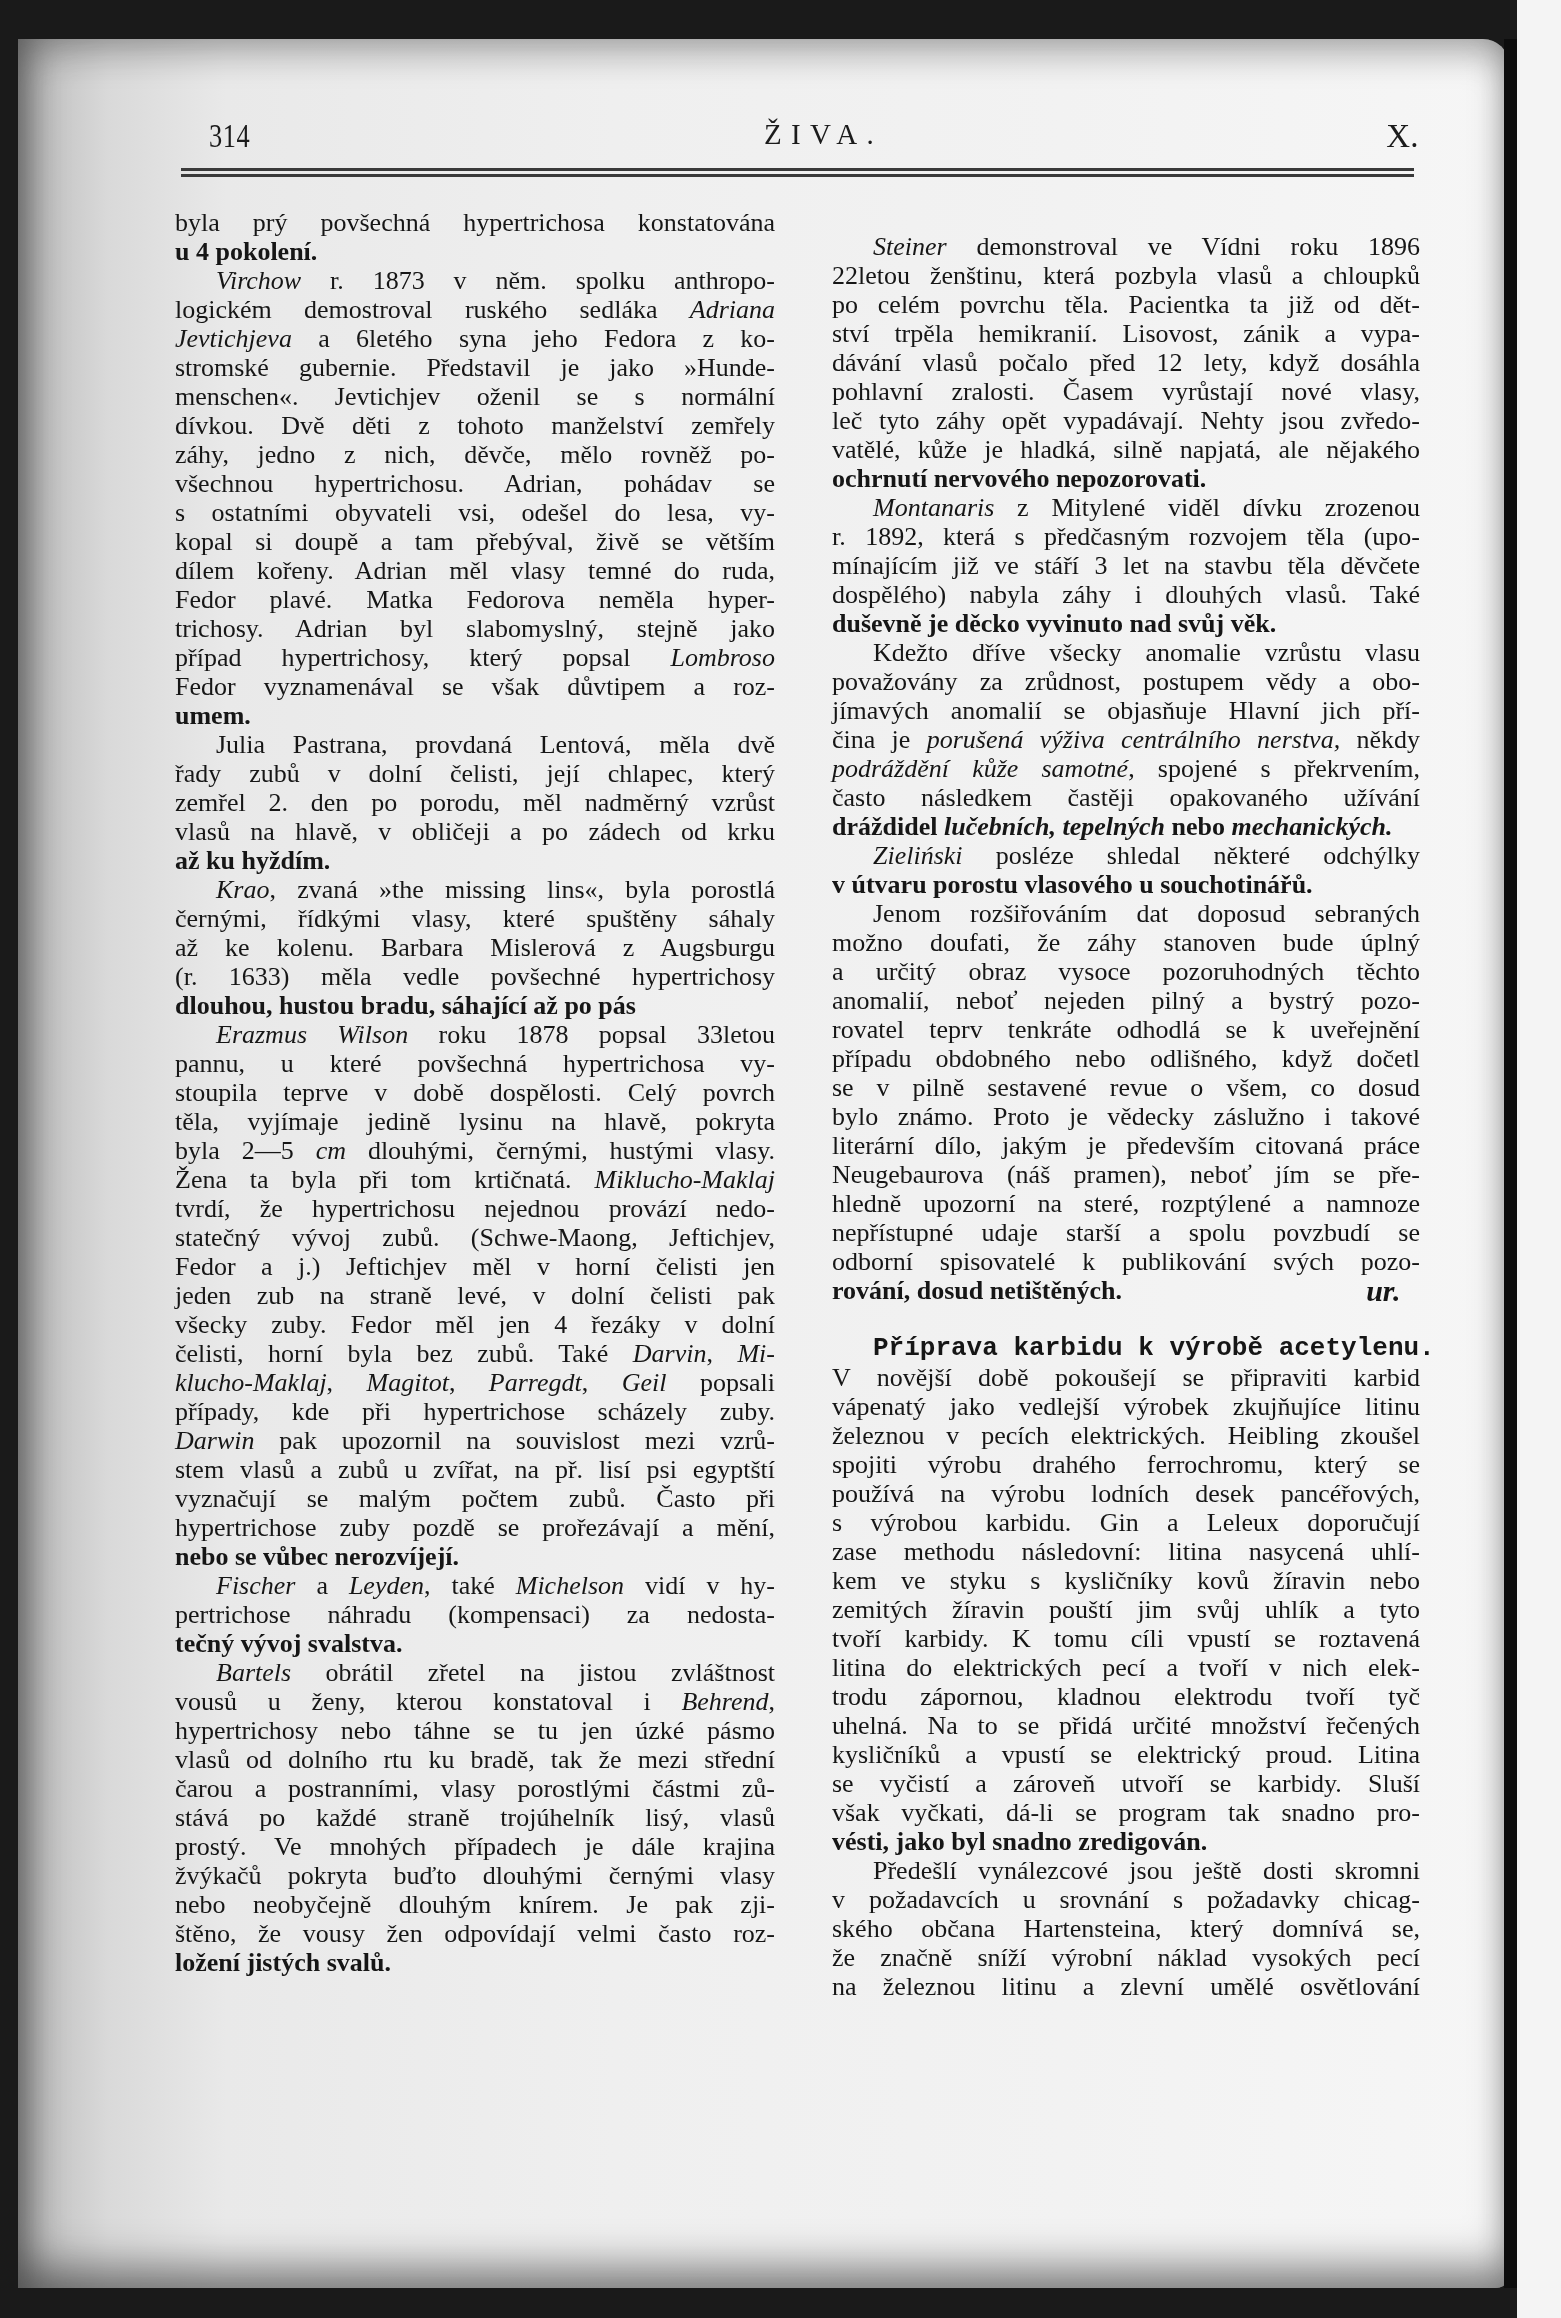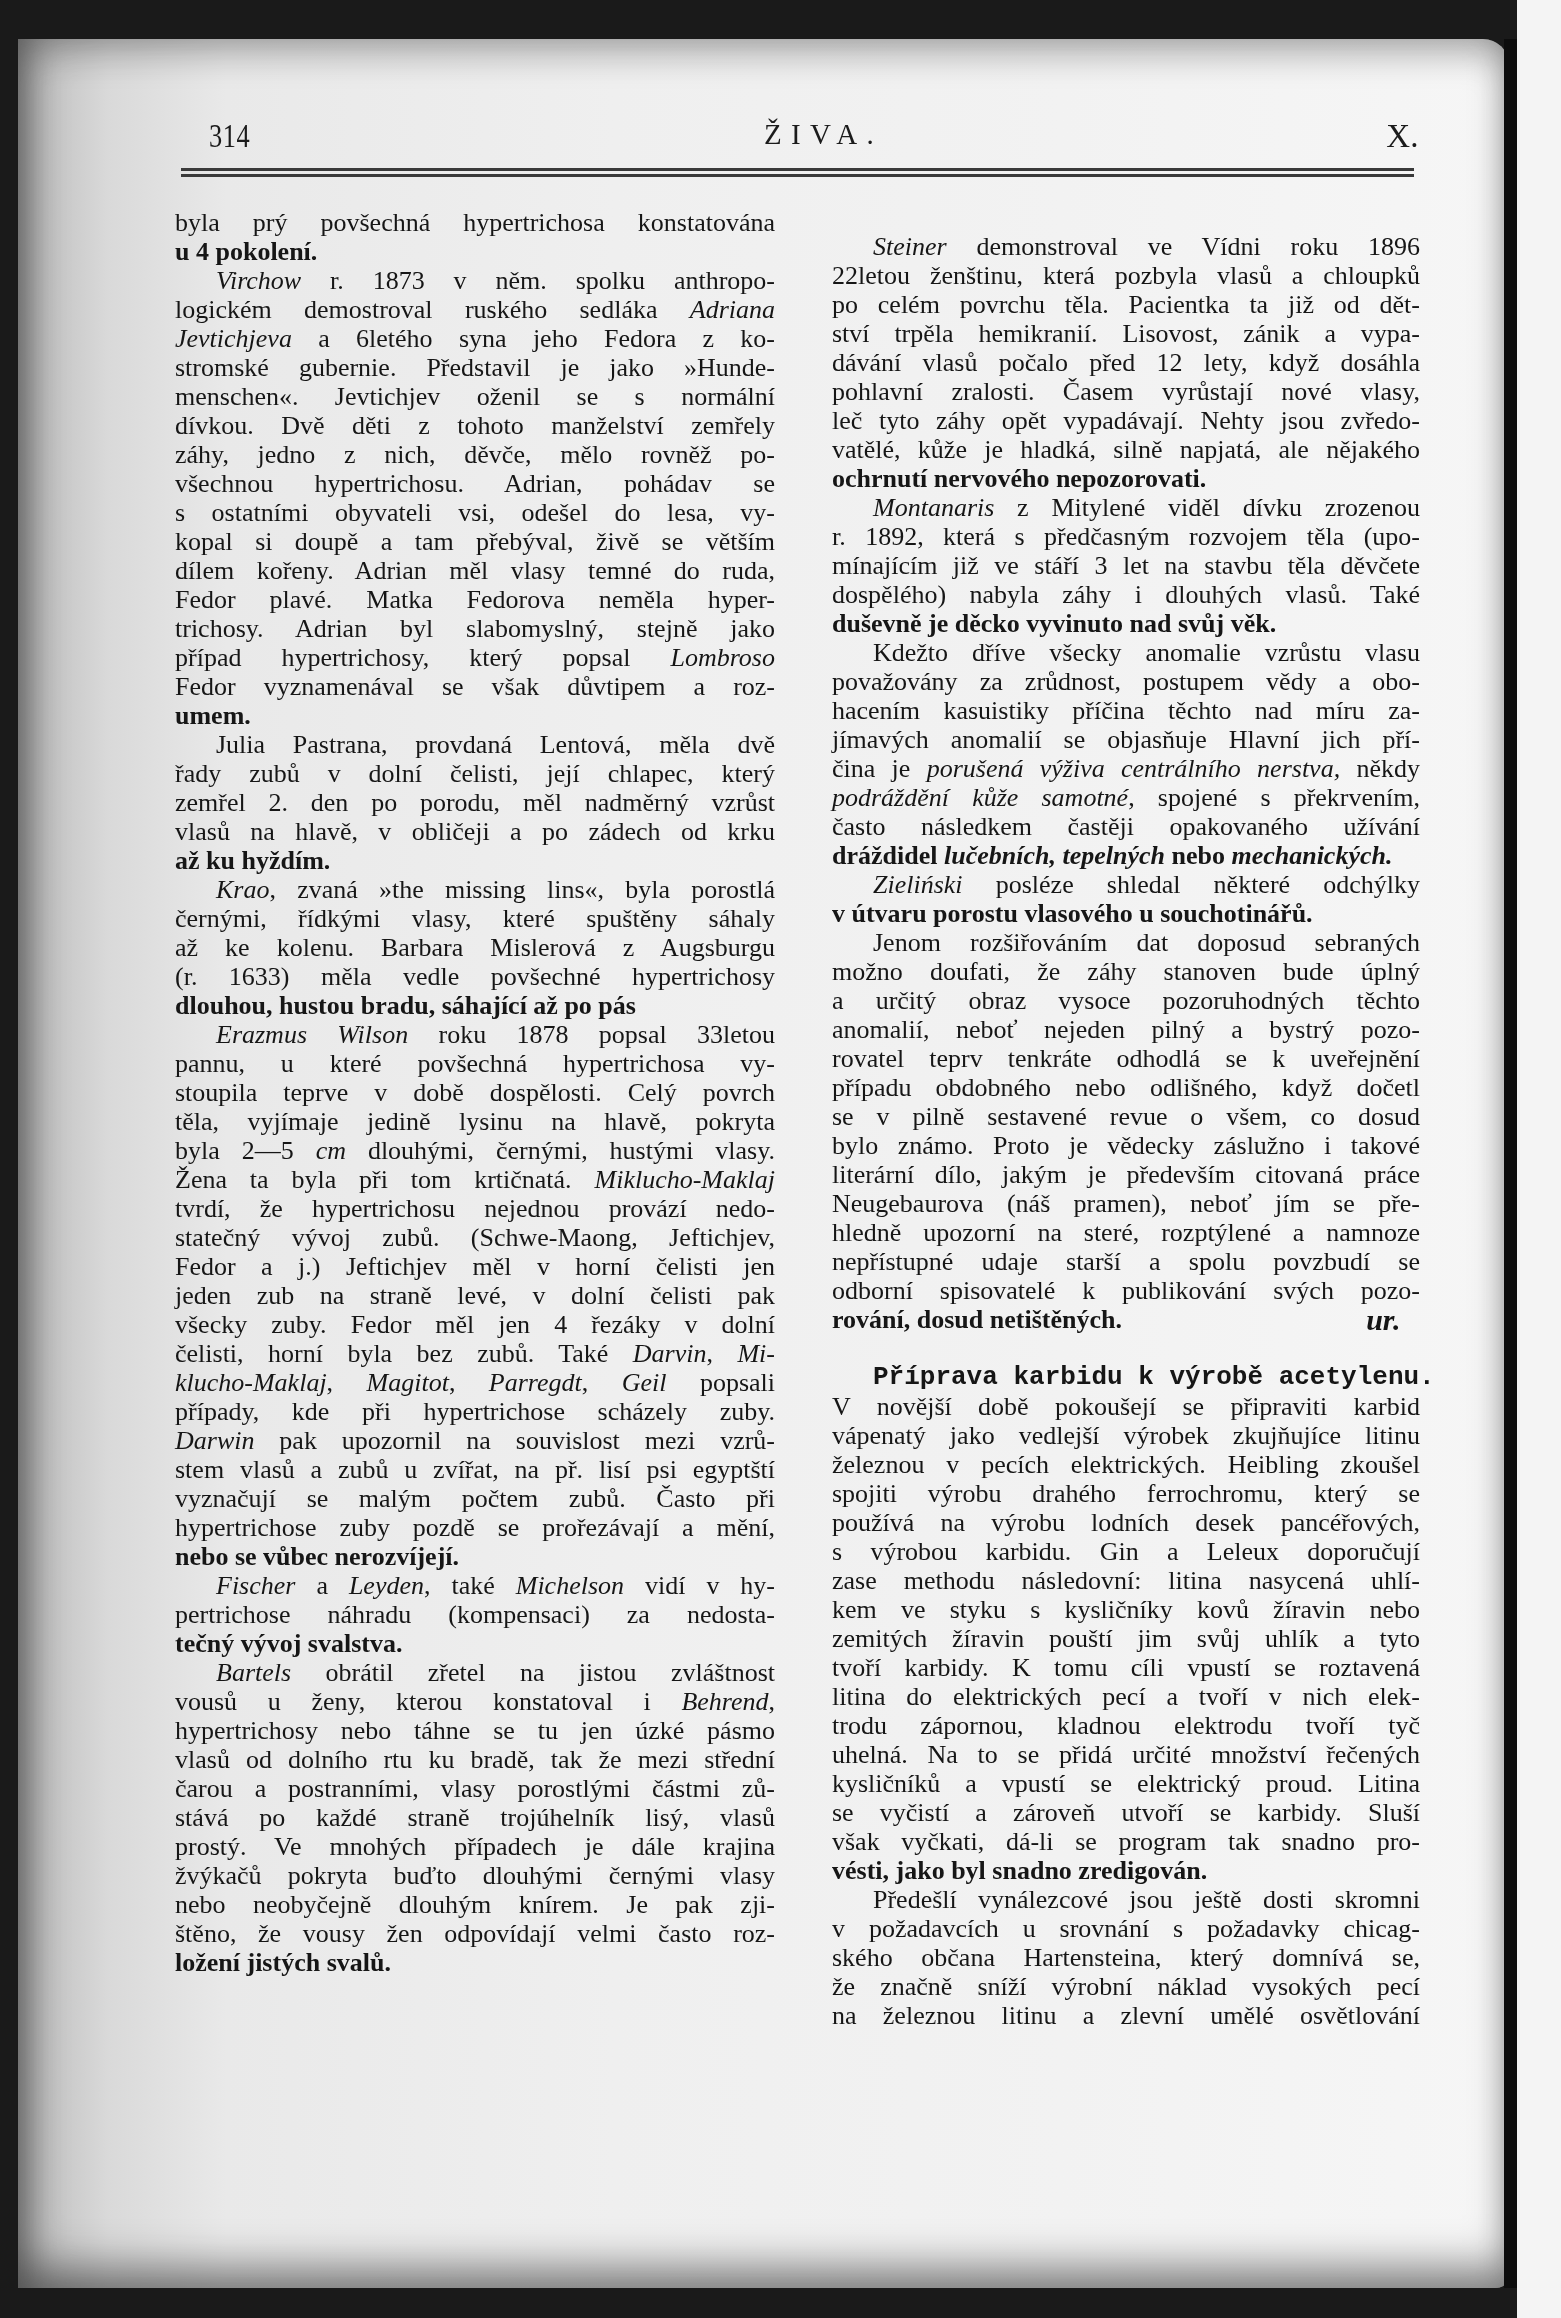--- a/index.html
+++ b/index.html
@@ -131,21 +131,20 @@
     <span class="line">leč tyto záhy opět vypadávají. Nehty jsou zvředo-</span>
     <span class="line">vatělé, kůže je hladká, silně napjatá, ale nějakého</span>
     <span class="line last">ochrnutí nervového nepozorovati.</span>
     <span class="line indent"><i>Montanaris</i> z Mitylené viděl dívku zrozenou</span>
     <span class="line">r. 1892, která s předčasným rozvojem těla (upo-</span>
     <span class="line">mínajícím již ve stáří 3 let na stavbu těla děvčete</span>
     <span class="line">dospělého) nabyla záhy i dlouhých vlasů. Také</span>
     <span class="line last">duševně je děcko vyvinuto nad svůj věk.</span>
     <span class="line indent">Kdežto dříve všecky anomalie vzrůstu vlasu</span>
     <span class="line">považovány za zrůdnost, postupem vědy a obo-</span>
-    <span class="line">hacením kasuistiky příčina těchto nad míru za-</span>
     <span class="line">jímavých anomalií se objasňuje Hlavní jich pří-</span>
     <span class="line">čina je <i>porušená výživa centrálního nerstva,</i> někdy</span>
     <span class="line"><i>podráždění kůže samotné</i>, spojené s překrvením,</span>
     <span class="line">často následkem častěji opakovaného užívání</span>
     <span class="line last">dráždidel <i>lučebních,</i> <i>tepelných</i> nebo <i>mechanických.</i></span>
     <span class="line indent"><i>Zieliński</i> posléze shledal některé odchýlky</span>
     <span class="line last">v útvaru porostu vlasového u souchotinářů.</span>
     <span class="line indent">Jenom rozšiřováním dat doposud sebraných</span>
     <span class="line">možno doufati, že záhy stanoven bude úplný</span>
     <span class="line">a určitý obraz vysoce pozoruhodných těchto</span>

